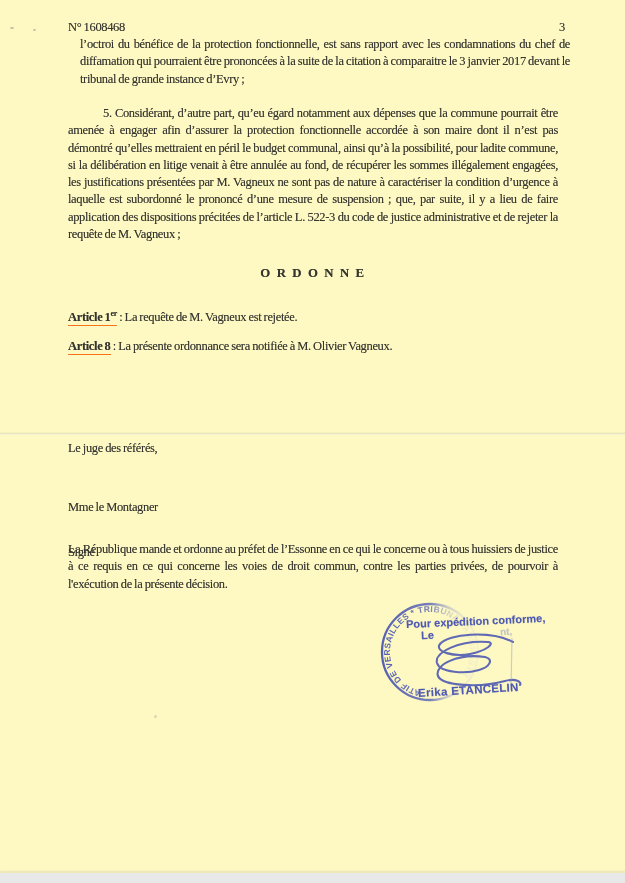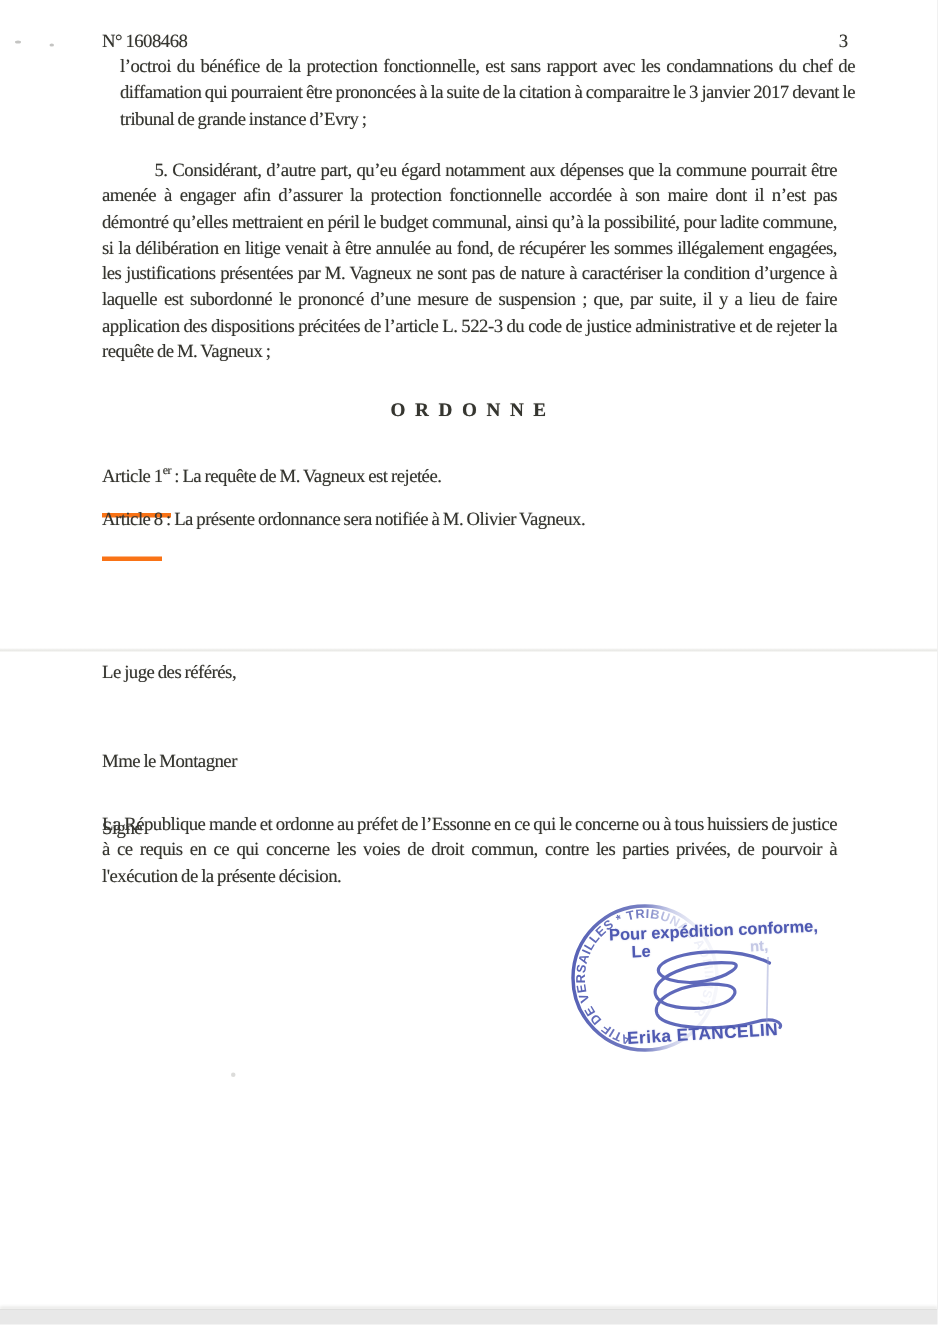--- a/index.html
+++ b/index.html
@@ -1,20 +1,20 @@
 <!DOCTYPE html>
 <html><head>
 <meta charset="utf-8">
 <style>
   html, body { margin:0; padding:0; background:#e8e8e8; }
   .page {
     position:relative;
     width:625px; height:873px;
     margin:0 auto;
-    background:#ffffff;
+    background:#fef9c3;
     font-family:"Liberation Serif", serif;
     color:#35352f;
     overflow:hidden;
   }
   .txt {
     font-size:12.5px;
     line-height:17.3px;
     letter-spacing:-0.35px;
     word-spacing:-0.5px;
     text-shadow:0 0 0.5px rgba(60,60,55,0.5);
@@ -27,21 +27,21 @@
   }
   .body-col { left:68px; width:490px; }
   .indent { text-indent:35px; }
   .ordonne {
     top:266px; left:68px; width:490px;
     text-align:center; font-weight:bold;
     font-size:12.8px; letter-spacing:1.6px;
     text-shadow:0 0 0.5px rgba(50,50,45,0.6);
   }
   .article { white-space:nowrap; }
-  .ul { border-bottom:3px solid #f97316; padding-bottom:18px; }
+  .ul { border-bottom:1px solid #f97316; padding-bottom:1px;font-weight:bold; }
   .ul sup { font-size:8px; }
   .center-line { left:68px; width:490px; text-align:left; }
   .seam {
     left:0; top:432px; width:625px; height:3px;
     background:linear-gradient(to bottom, rgba(190,190,178,0.0), rgba(172,172,160,0.28), rgba(255,255,255,0.5));
   }
   .paper-edge {
     left:0; top:873px; width:625px; height:2px;
     background:#8e8e85;
     box-shadow:0 -2px 2px rgba(120,120,110,0.18);

